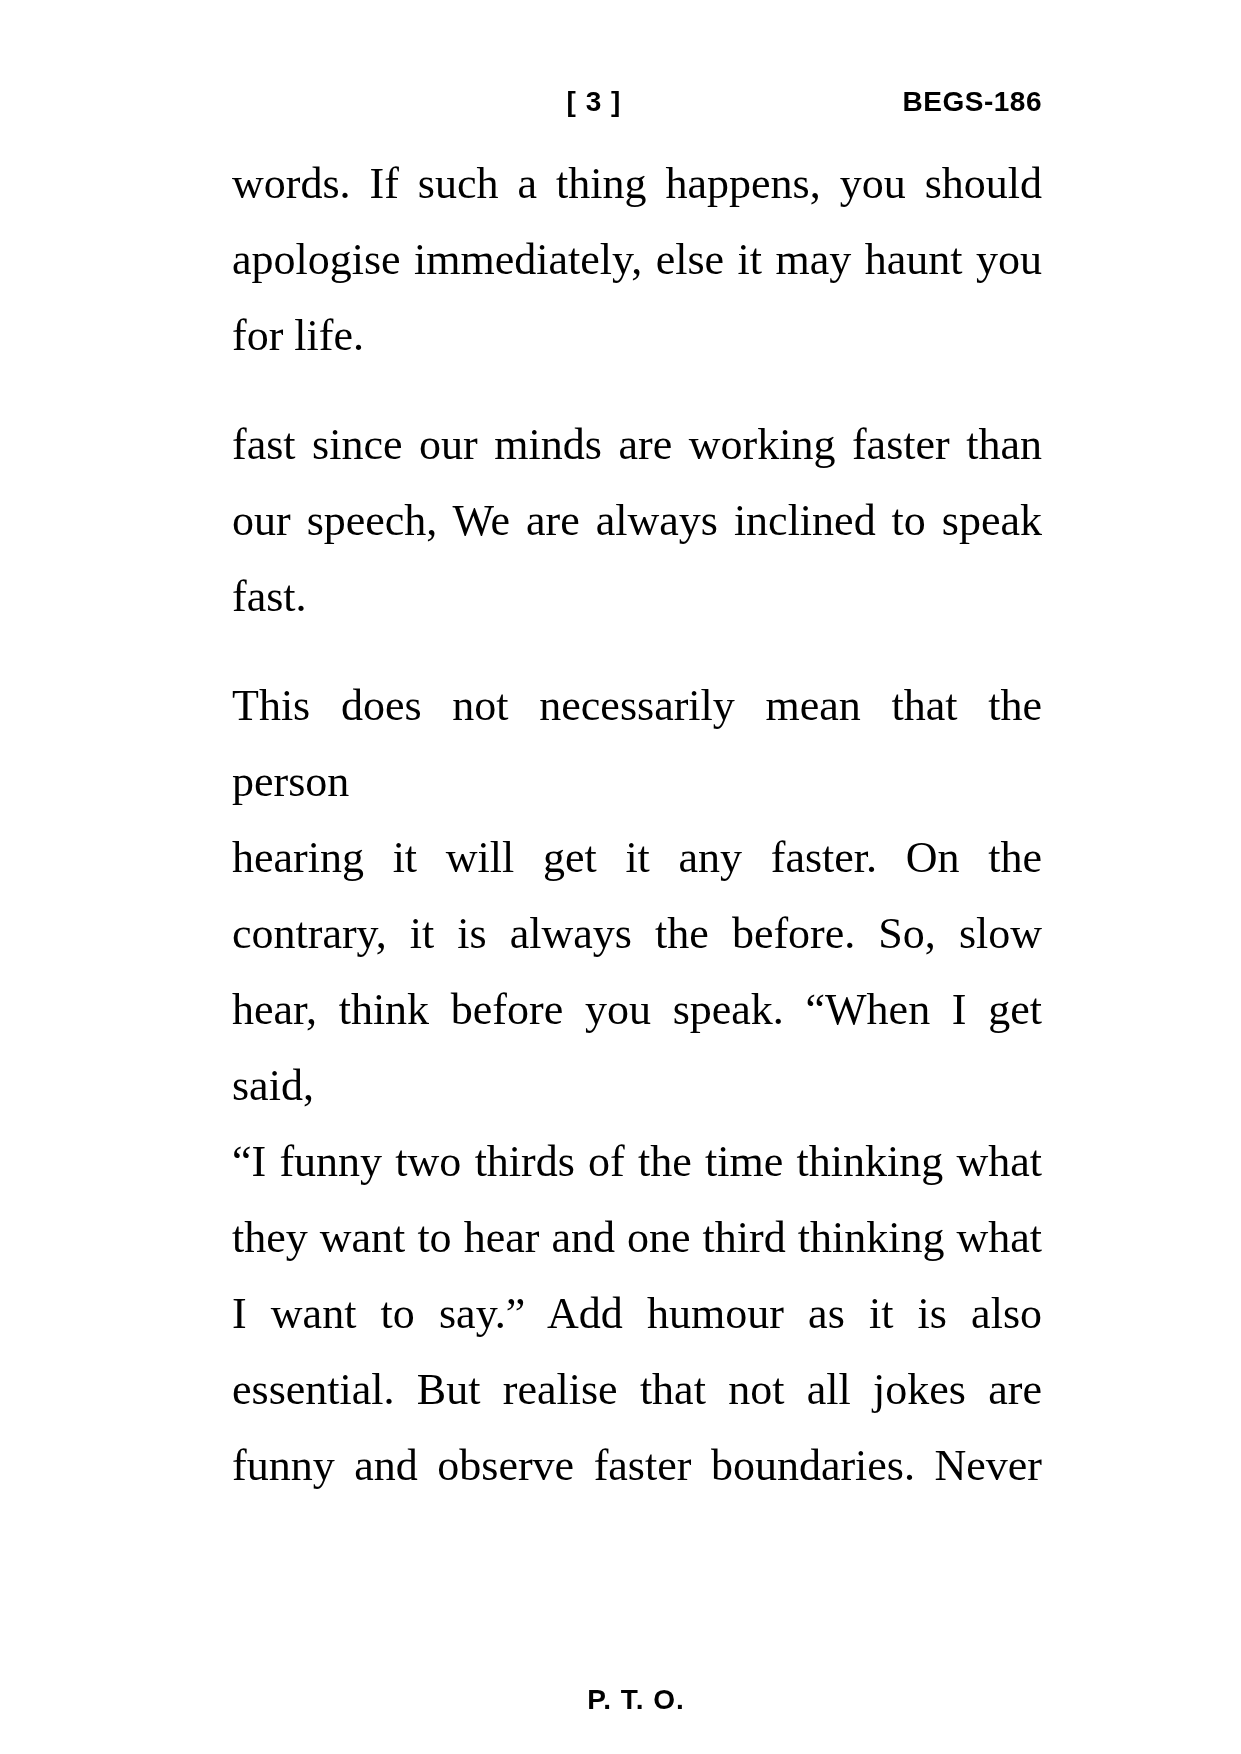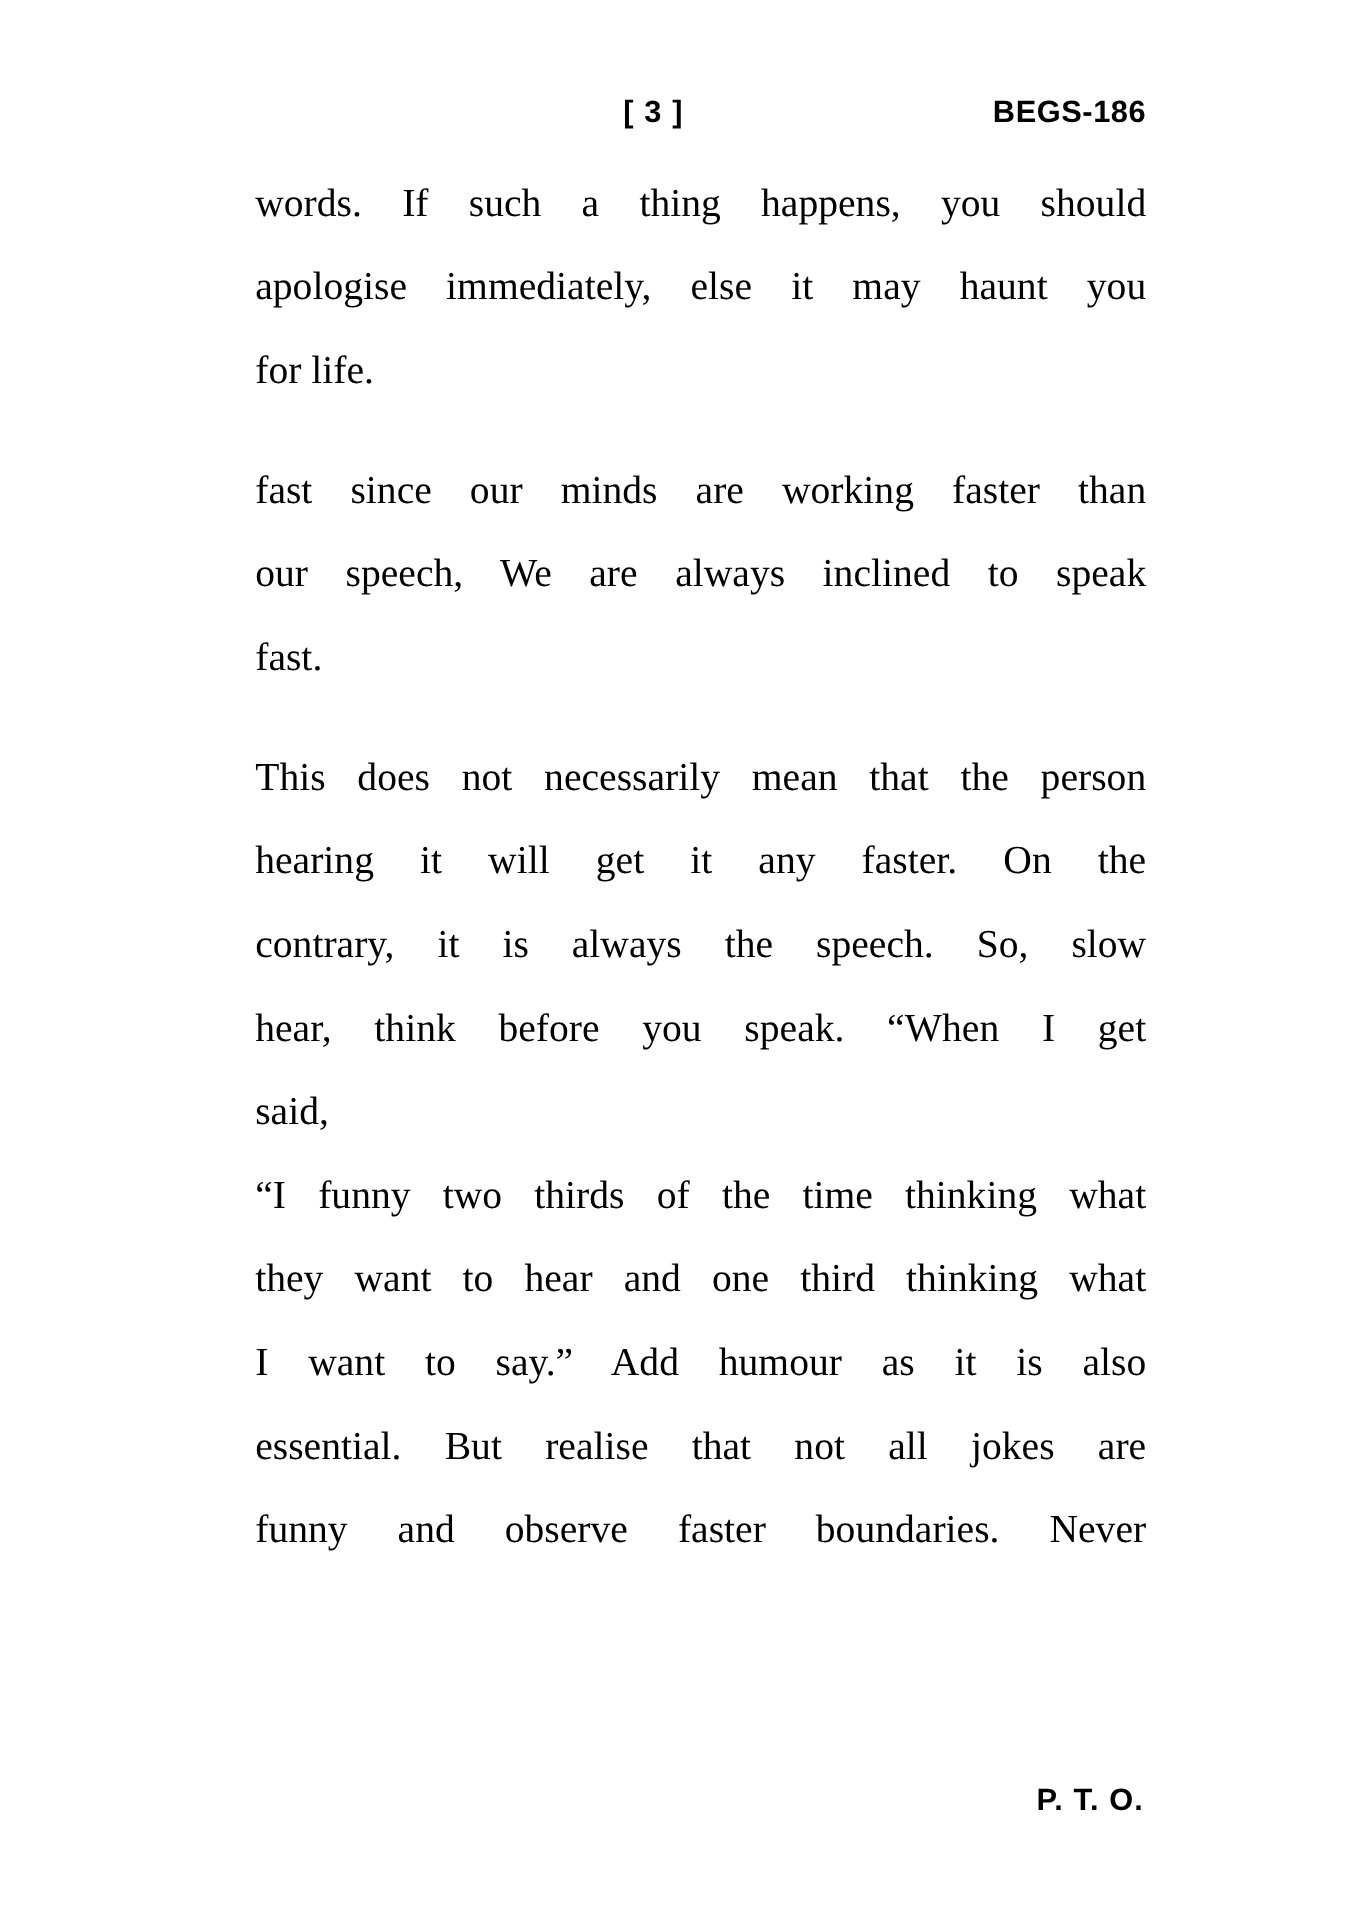--- a/index.html
+++ b/index.html
@@ -43,21 +43,21 @@
     right: 0;
     top: 0;
     letter-spacing: 0.5px;
   }
   .body-text {
     position: absolute;
     left: 232px;
     top: 146px;
     width: 810px;
     font-family: "Liberation Serif", serif;
-    font-size: 36px;
+    font-size: 44px;
     line-height: 76px;
     color: #000000;
   }
   .paragraph {
     margin: 0;
   }
   .paragraph.gap {
     margin-top: 33px;
   }
   .line {
@@ -66,23 +66,23 @@
     text-justify: inter-word;
     white-space: normal;
   }
   .line.nojust {
     text-align: right;
     text-align-last: left;
   }
   .footer {
     position: absolute;
     left: 232px;
-    top: 1618px;
+    top: 1682px;
     width: 808px;
-    text-align: right;
+    text-align: center;
     font-family: "Liberation Sans", sans-serif;
     font-weight: 700;
     font-size: 28px;
     line-height: 36px;
     color: #000000;
     letter-spacing: 1px;
   }
 </style>
 </head>
 <body>
@@ -101,21 +101,21 @@
         <div class="line nojust">for life.</div>
       </div>
       <div class="paragraph gap">
         <div class="line">fast since our minds are working faster than</div>
         <div class="line">our speech, We are always inclined to speak</div>
         <div class="line nojust">fast.</div>
       </div>
       <div class="paragraph gap">
         <div class="line">This does not necessarily mean that the person</div>
         <div class="line">hearing it will get it any faster. On the</div>
-        <div class="line">contrary, it is always the speech. So, slow</div>
+        <div class="line">contrary, it is always the before. So, slow</div>
         <div class="line">hear, think before you speak. “When I get</div>
         <div class="line nojust">said,</div>
       </div>
       <div class="paragraph">
         <div class="line">“I funny two thirds of the time thinking what</div>
         <div class="line">they want to hear and one third thinking what</div>
         <div class="line">I want to say.” Add humour as it is also</div>
         <div class="line">essential. But realise that not all jokes are</div>
         <div class="line">funny and observe faster boundaries. Never</div>
       </div>

